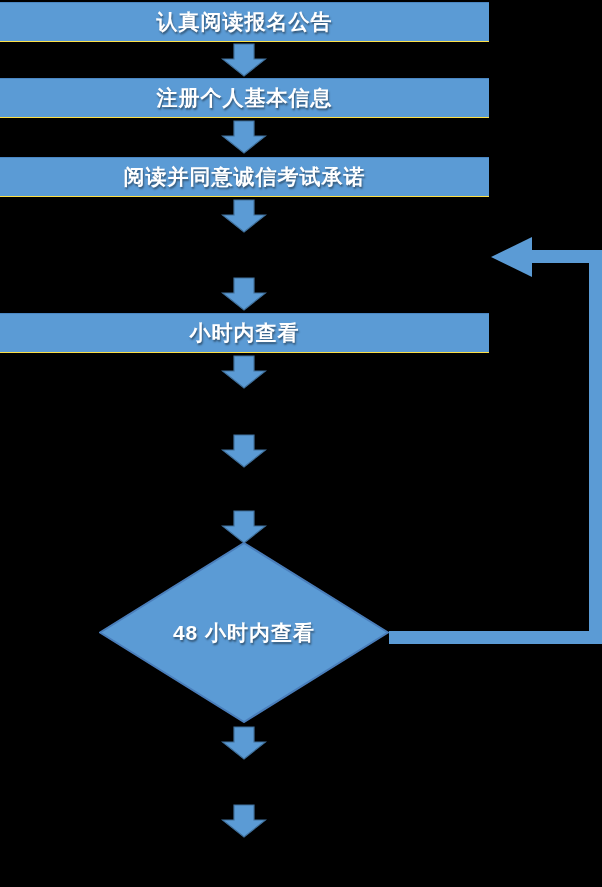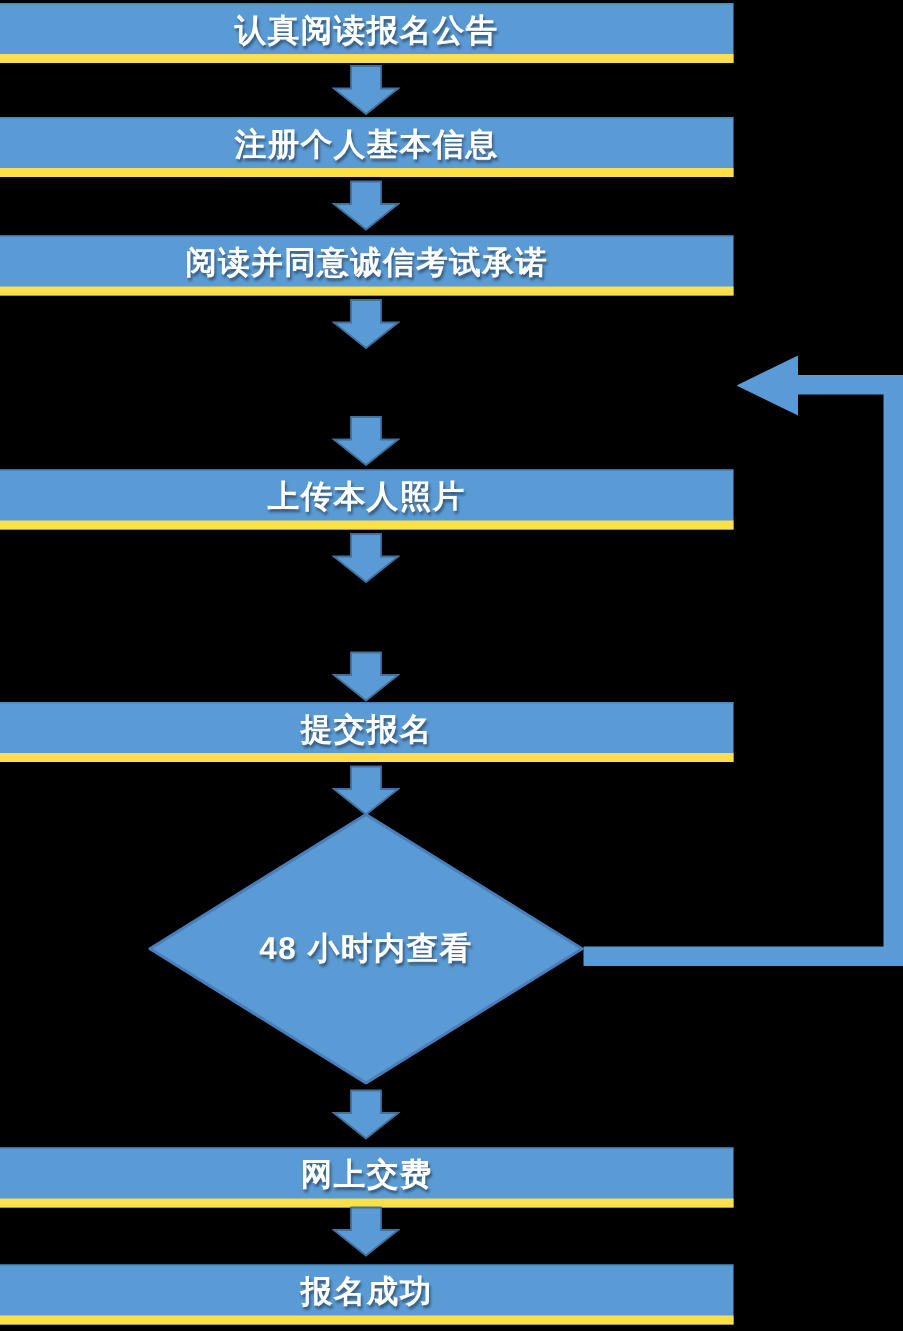--- a/index.html
+++ b/index.html
@@ -15,21 +15,21 @@
     background: #000;
     overflow: hidden;
   }
   .step-box {
     position: absolute;
     left: 0;
     width: 489px;
     height: 40px;
     background: #5B9BD5;
     border-top: 1px solid #4a86c2;
-    border-bottom: 6px solid #fde047;
+    border-bottom: 1px solid #fde047;
     box-sizing: border-box;
     display: flex;
     align-items: center;
     justify-content: center;
   }
   .step-label, .decision-label {
     color: #ffffff;
     font-size: 21px;
     font-weight: bold;
     letter-spacing: 1px;
@@ -107,30 +107,21 @@
   <div class="step-box" style="top:2px">
     <span class="step-label">认真阅读报名公告</span>
   </div>
   <div class="step-box" style="top:78px">
     <span class="step-label">注册个人基本信息</span>
   </div>
   <div class="step-box" style="top:157px">
     <span class="step-label">阅读并同意诚信考试承诺</span>
   </div>
   <div class="step-box" style="top:313px">
-    <span class="step-label">上传本人照片</span>
-  </div>
-  <div class="step-box" style="top:468px">
-    <span class="step-label">提交报名</span>
-  </div>
-  <div class="step-box" style="top:765px">
-    <span class="step-label">网上交费</span>
-  </div>
-  <div class="step-box" style="top:843px">
-    <span class="step-label">报名成功</span>
+    <span class="step-label">小时内查看</span>
   </div>
 
   <svg class="down-arrow" style="top:43px" viewBox="0 0 46 34">
       <polygon points="13,1 33,1 33,16 44.5,16 23,33 1.5,16 13,16" fill="#5B9BD5" stroke="#41719C" stroke-width="1.2"></polygon>
     </svg>
   <svg class="down-arrow" style="top:120px" viewBox="0 0 46 34">
       <polygon points="13,1 33,1 33,16 44.5,16 23,33 1.5,16 13,16" fill="#5B9BD5" stroke="#41719C" stroke-width="1.2"></polygon>
     </svg>
   <svg class="down-arrow" style="top:199px" viewBox="0 0 46 34">
       <polygon points="13,1 33,1 33,16 44.5,16 23,33 1.5,16 13,16" fill="#5B9BD5" stroke="#41719C" stroke-width="1.2"></polygon>

